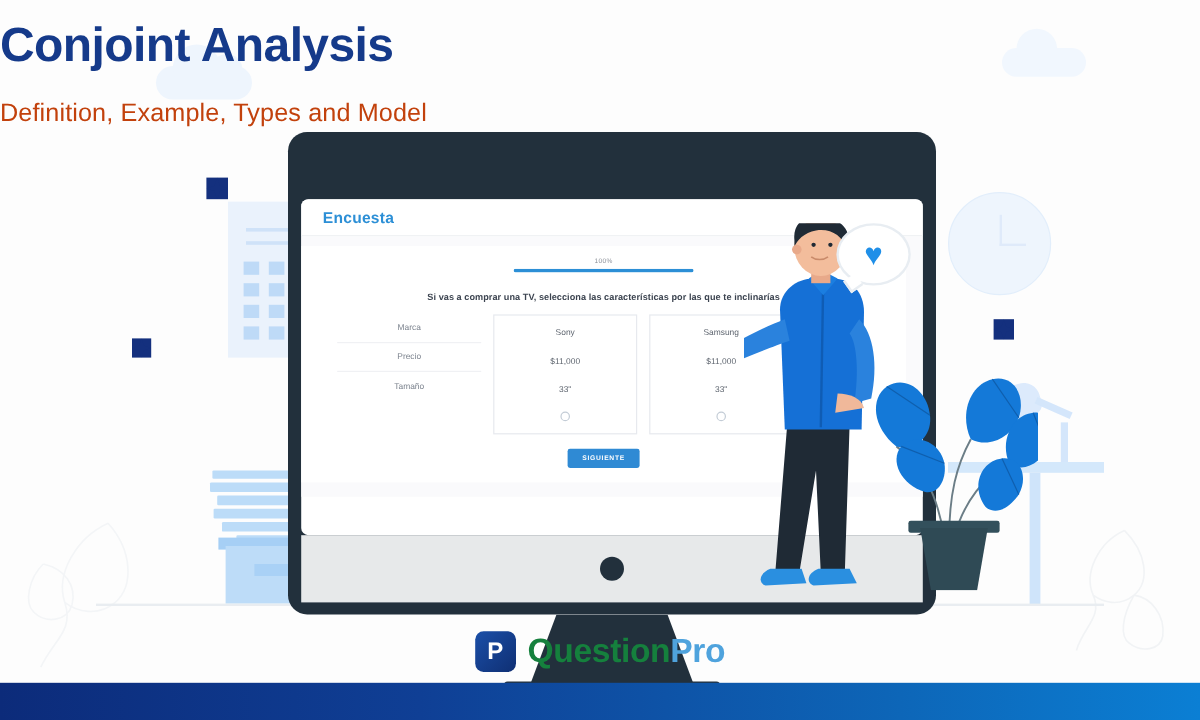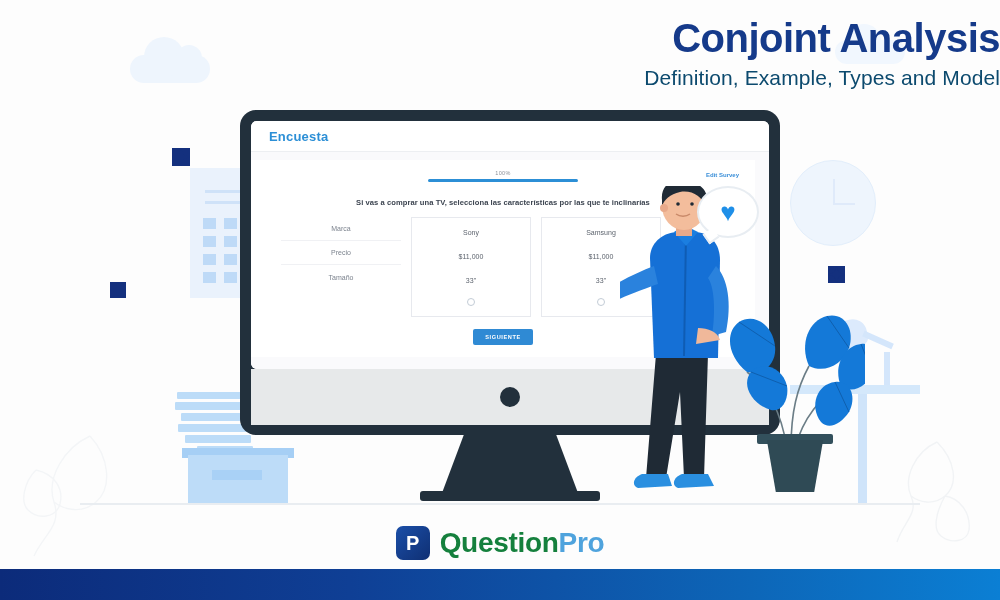--- a/index.html
+++ b/index.html
@@ -8,27 +8,27 @@
     font-family: "Liberation Sans", sans-serif;
     background: #ffffff;
     position: relative;
     overflow: hidden;
   }
 
   
   #scene { position: absolute; inset: 0; width: 1000px; height: 600px; background: #fdfdfd; }
 
   
-  .hero { position: absolute; top: 16px; left: 0; width: 1000px; text-align: right; padding-left: 28px; }
+  .hero { position: absolute; top: 16px; left: 0; width: 1000px; text-align: left; }
   .hero-title {
     font-size: 40px; font-weight: bold; color: #153a8a;
     letter-spacing: -0.5px; line-height: 1.1;
   }
   .hero-sub {
-    font-size: 21px; color: #0c4a6e; margin-top: 6px; letter-spacing: 0.1px;
+    font-size: 21px; color: #c2410c; margin-top: 23px; letter-spacing: 0.1px;
   }
 
   
   .deco { position: absolute; }
   .cloud {
     left: 130px; top: 55px; width: 80px; height: 28px;
     background: #eef5fd; border-radius: 14px;
   }
   .cloud:before, .cloud:after {
     content: ""; position: absolute; background: #eef5fd; border-radius: 50%;
@@ -90,22 +90,23 @@
 
   .leaf-outline { left: 885px; top: 438px; opacity: 0.5; }
   .leaf-outline-l { left: 20px; top: 430px; opacity: 0.45; }
 
   
   .monitor { position: absolute; left: 240px; top: 110px; width: 540px; }
   .bezel {
     background: #22303c; border-radius: 16px; padding: 11px 11px 10px 11px;
   }
   .screen {
-    background: #ffffff; border-radius: 6px; overflow: hidden; height: 248px;
+    background: #ffffff; border-radius: 6px; overflow: hidden; height: 280px;
     position: relative;
+    margin-top: 45px;
   }
   .chin {
     height: 56px; background: #e7e9ea; position: relative;
   }
   .chin-dot {
     position: absolute; left: 50%; top: 18px; margin-left: -10px;
     width: 20px; height: 20px; border-radius: 50%; background: #22303c;
   }
   .stand-wrap { position: relative; height: 66px; }
   .stand {

